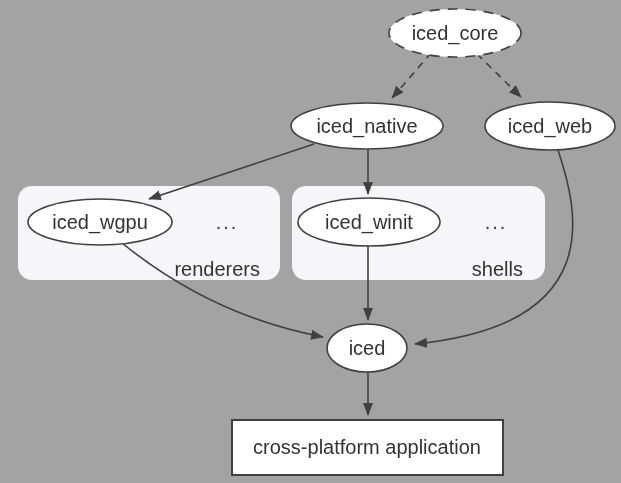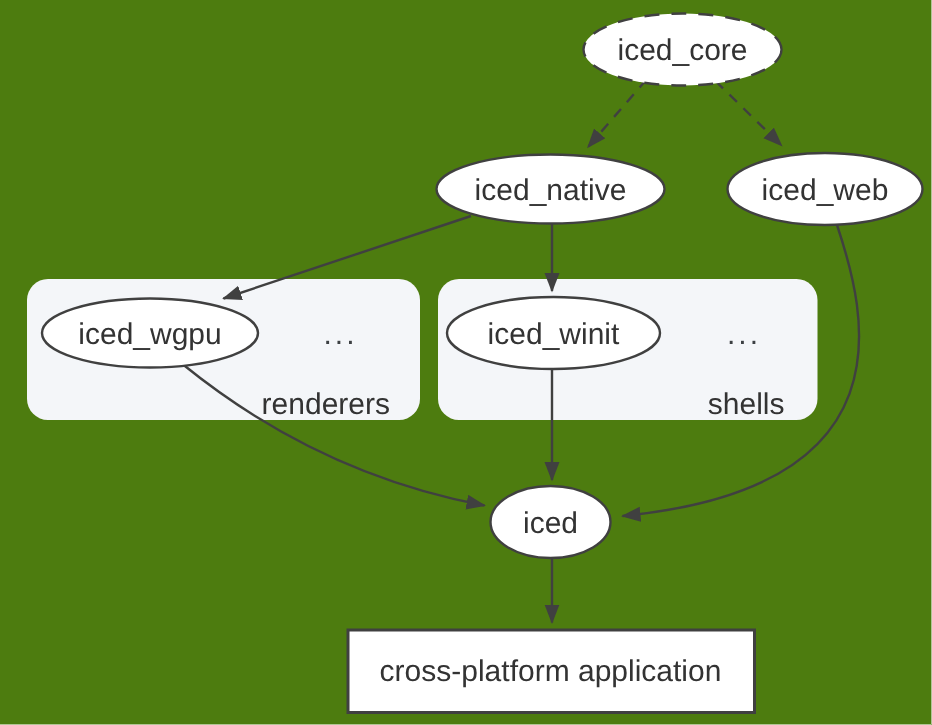--- a/index.html
+++ b/index.html
@@ -4,21 +4,21 @@
 <style>
   html, body {
     margin: 0;
     padding: 0;
     background: #ffffff;
   }
   .canvas-wrap {
     width: 621px;
     height: 483px;
     position: relative;
-    background: #4d7c0f;
+    background: #a3a3a3;
     overflow: hidden;
   }
   svg text {
     font-family: "Liberation Sans", sans-serif;
     fill: #333333;
   }
   .group-box {
     fill: #f4f6f9;
     stroke: none;
   }

